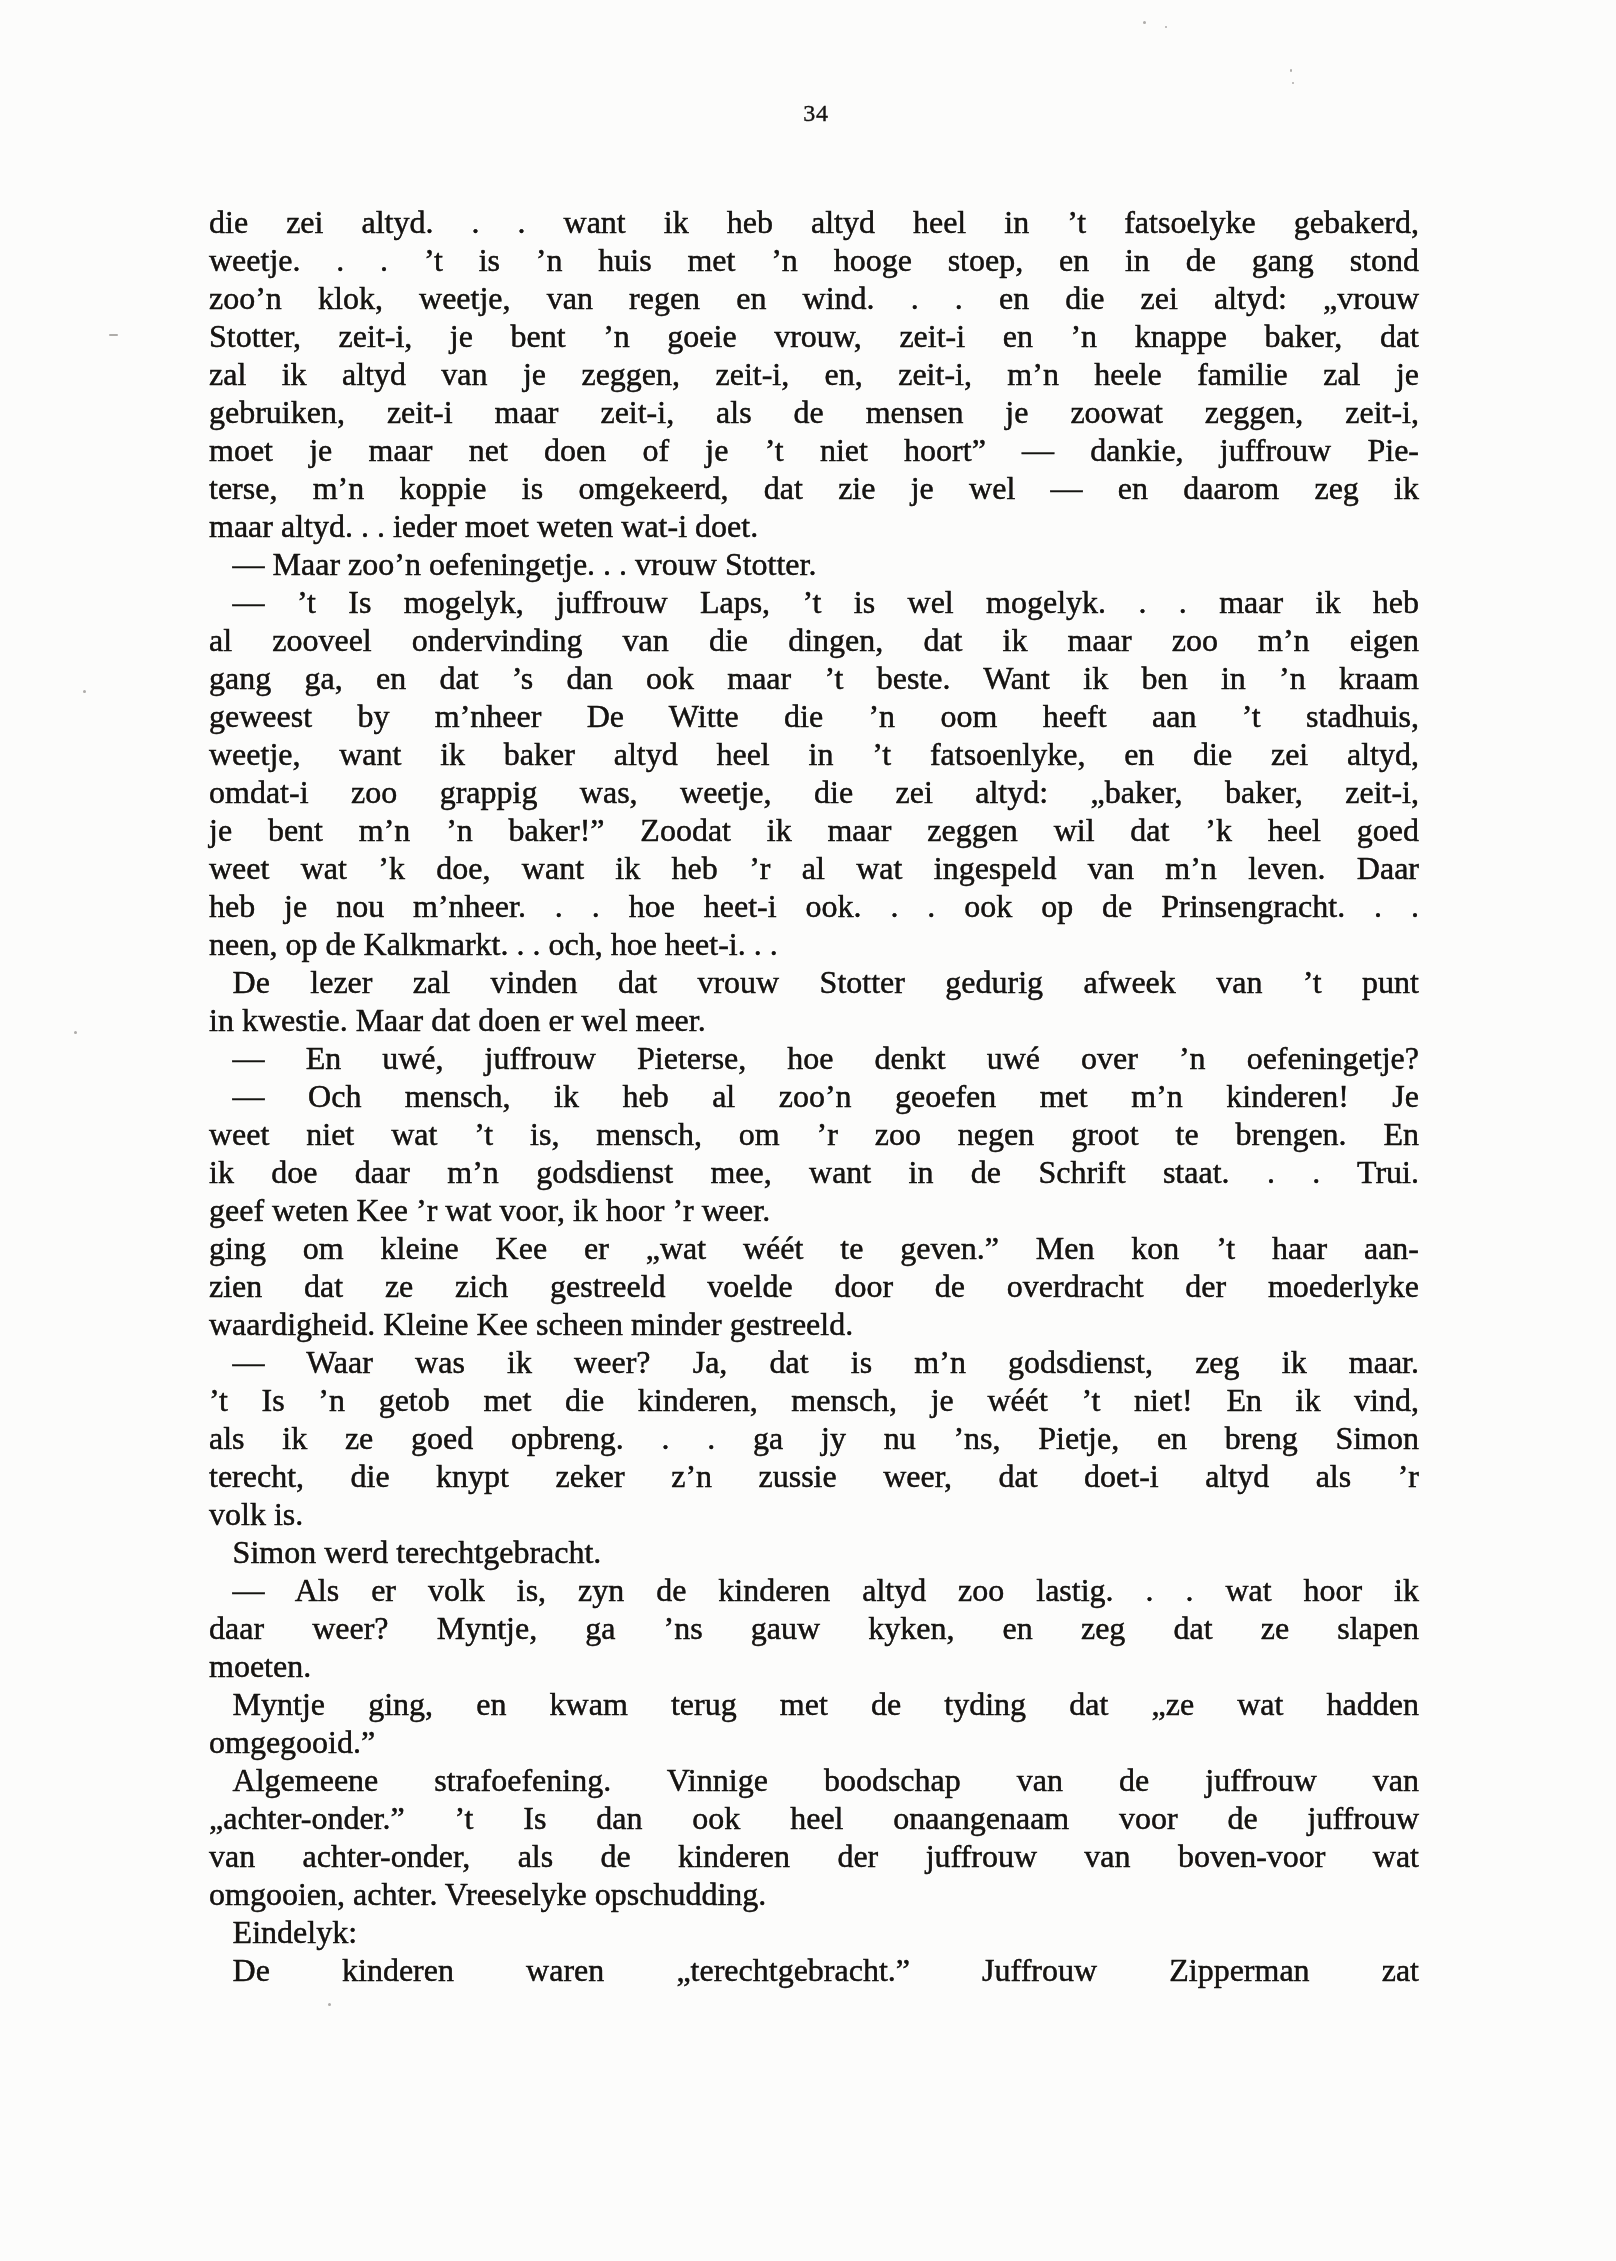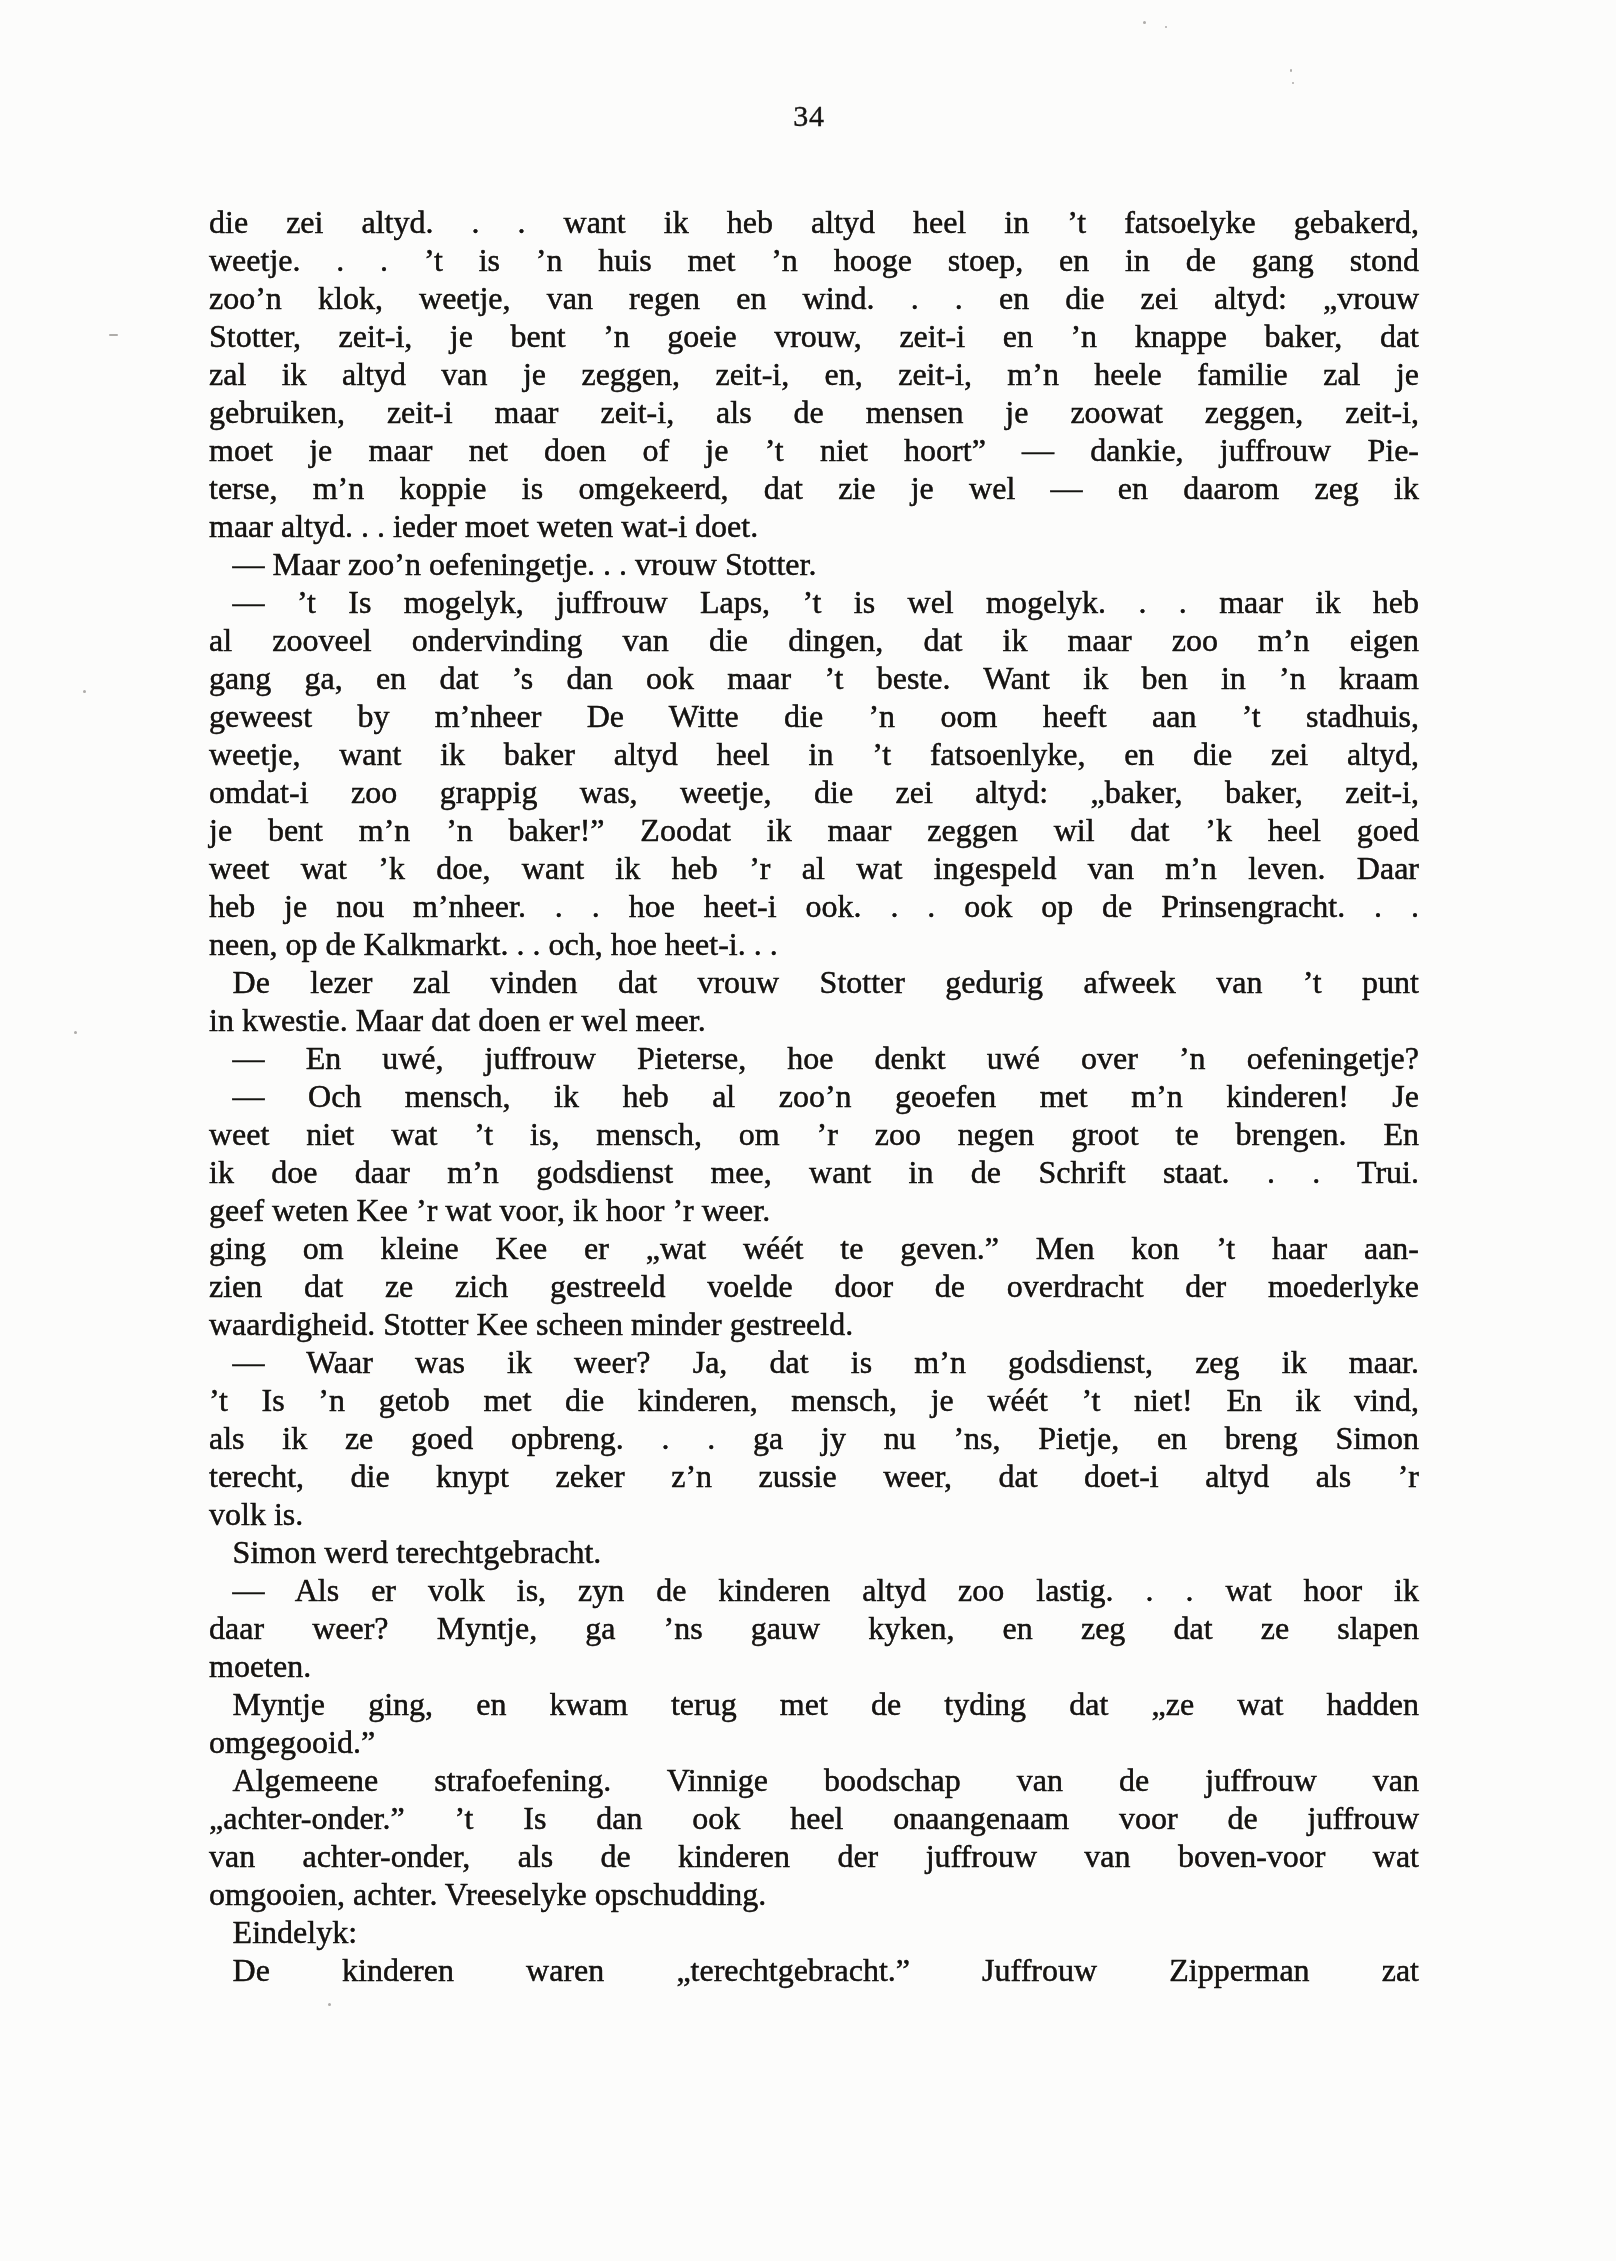--- a/index.html
+++ b/index.html
@@ -6,22 +6,22 @@
   html,body{margin:0;padding:0;background:#fcfcfb;}
   .page{
     position:relative;
     width:1617px;height:2261px;
     background:#fcfcfb;
     color:#161412;
     font-family:"Liberation Serif","DejaVu Serif",serif;
     overflow:hidden;
   }
   .pagenum{
-    position:absolute;top:101px;left:204px;width:1210px;
-    text-align:center;font-size:30px;line-height:1;
+    position:absolute;top:101px;left:211px;width:1210px;
+    text-align:center;font-size:24px;line-height:1;
     letter-spacing:0.8px;
     -webkit-text-stroke:0.4px #161412;
   }
   .block{
     position:absolute;top:203px;left:209px;width:1210px;
   }
   .line{
     height:38px;line-height:38px;font-size:32px;
     -webkit-text-stroke:0.4px #161412;
     text-shadow:0 0 0.6px rgba(22,20,18,.5);
@@ -60,21 +60,21 @@
       <div class="line left">neen, op de Kalkmarkt. . . och, hoe heet-i. . .</div>
       <div class="line justify indent">De lezer zal vinden dat vrouw Stotter gedurig afweek van ’t punt</div>
       <div class="line left">in kwestie. Maar dat doen er wel meer.</div>
       <div class="line justify indent">— En uwé, juffrouw Pieterse, hoe denkt uwé over ’n oefeningetje?</div>
       <div class="line justify indent">— Och mensch, ik heb al zoo’n geoefen met m’n kinderen! Je</div>
       <div class="line justify">weet niet wat ’t is, mensch, om ’r zoo negen groot te brengen. En</div>
       <div class="line justify">ik doe daar m’n godsdienst mee, want in de Schrift staat. . . Trui.</div>
       <div class="line left">geef weten Kee ’r wat voor, ik hoor ’r weer.</div>
       <div class="line justify">ging om kleine Kee er „wat wéét te geven.” Men kon ’t haar aan-</div>
       <div class="line justify">zien dat ze zich gestreeld voelde door de overdracht der moederlyke</div>
-      <div class="line left">waardigheid. Stotter Kee scheen minder gestreeld.</div>
+      <div class="line left">waardigheid. Kleine Kee scheen minder gestreeld.</div>
       <div class="line justify indent">— Waar was ik weer? Ja, dat is m’n godsdienst, zeg ik maar.</div>
       <div class="line justify">’t Is ’n getob met die kinderen, mensch, je wéét ’t niet! En ik vind,</div>
       <div class="line justify">als ik ze goed opbreng. . . ga jy nu ’ns, Pietje, en breng Simon</div>
       <div class="line justify">terecht, die knypt zeker z’n zussie weer, dat doet-i altyd als ’r</div>
       <div class="line left">volk is.</div>
       <div class="line left indent">Simon werd terechtgebracht.</div>
       <div class="line justify indent">— Als er volk is, zyn de kinderen altyd zoo lastig. . . wat hoor ik</div>
       <div class="line justify">daar weer? Myntje, ga ’ns gauw kyken, en zeg dat ze slapen</div>
       <div class="line left">moeten.</div>
       <div class="line justify indent">Myntje ging, en kwam terug met de tyding dat „ze wat hadden</div>

